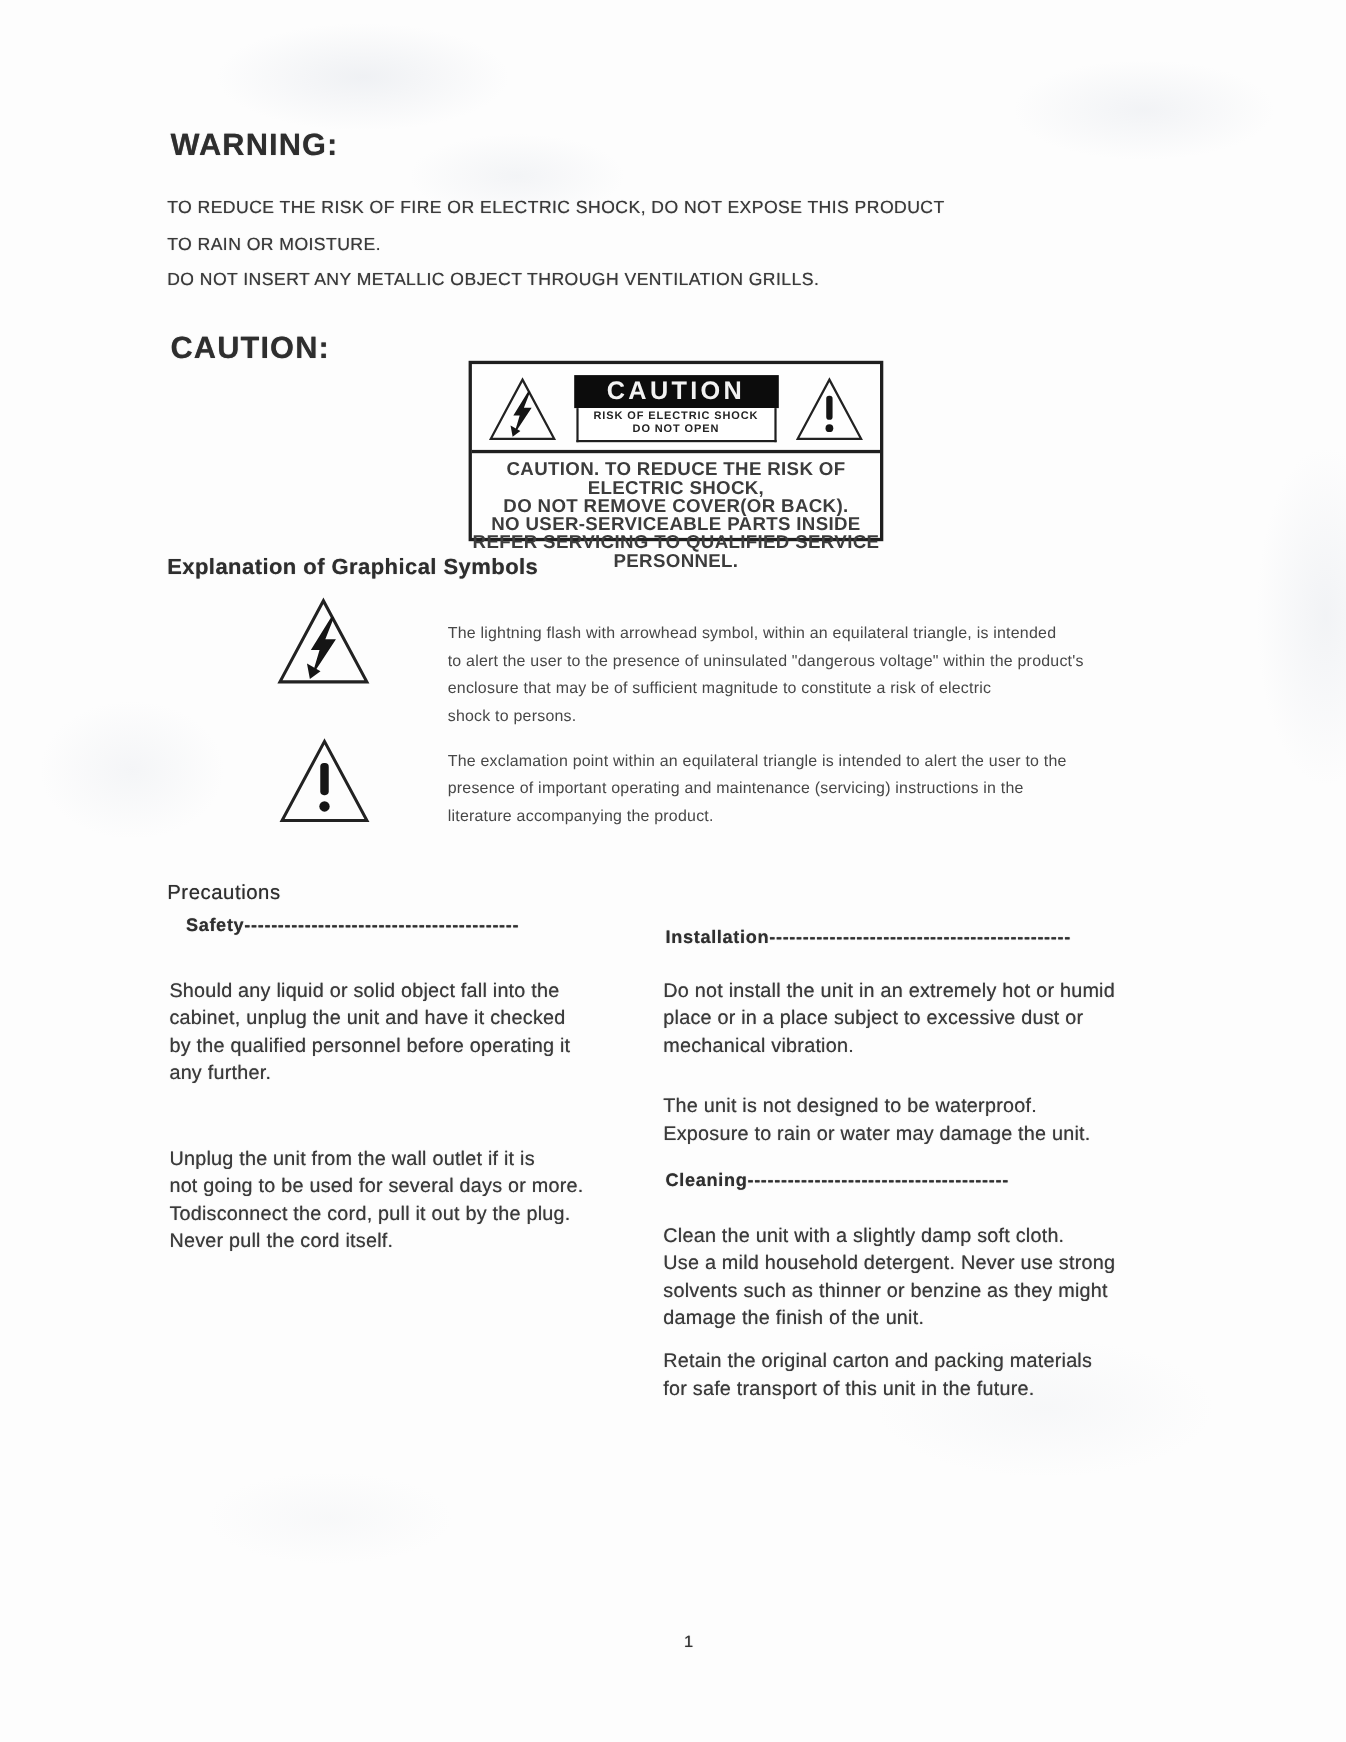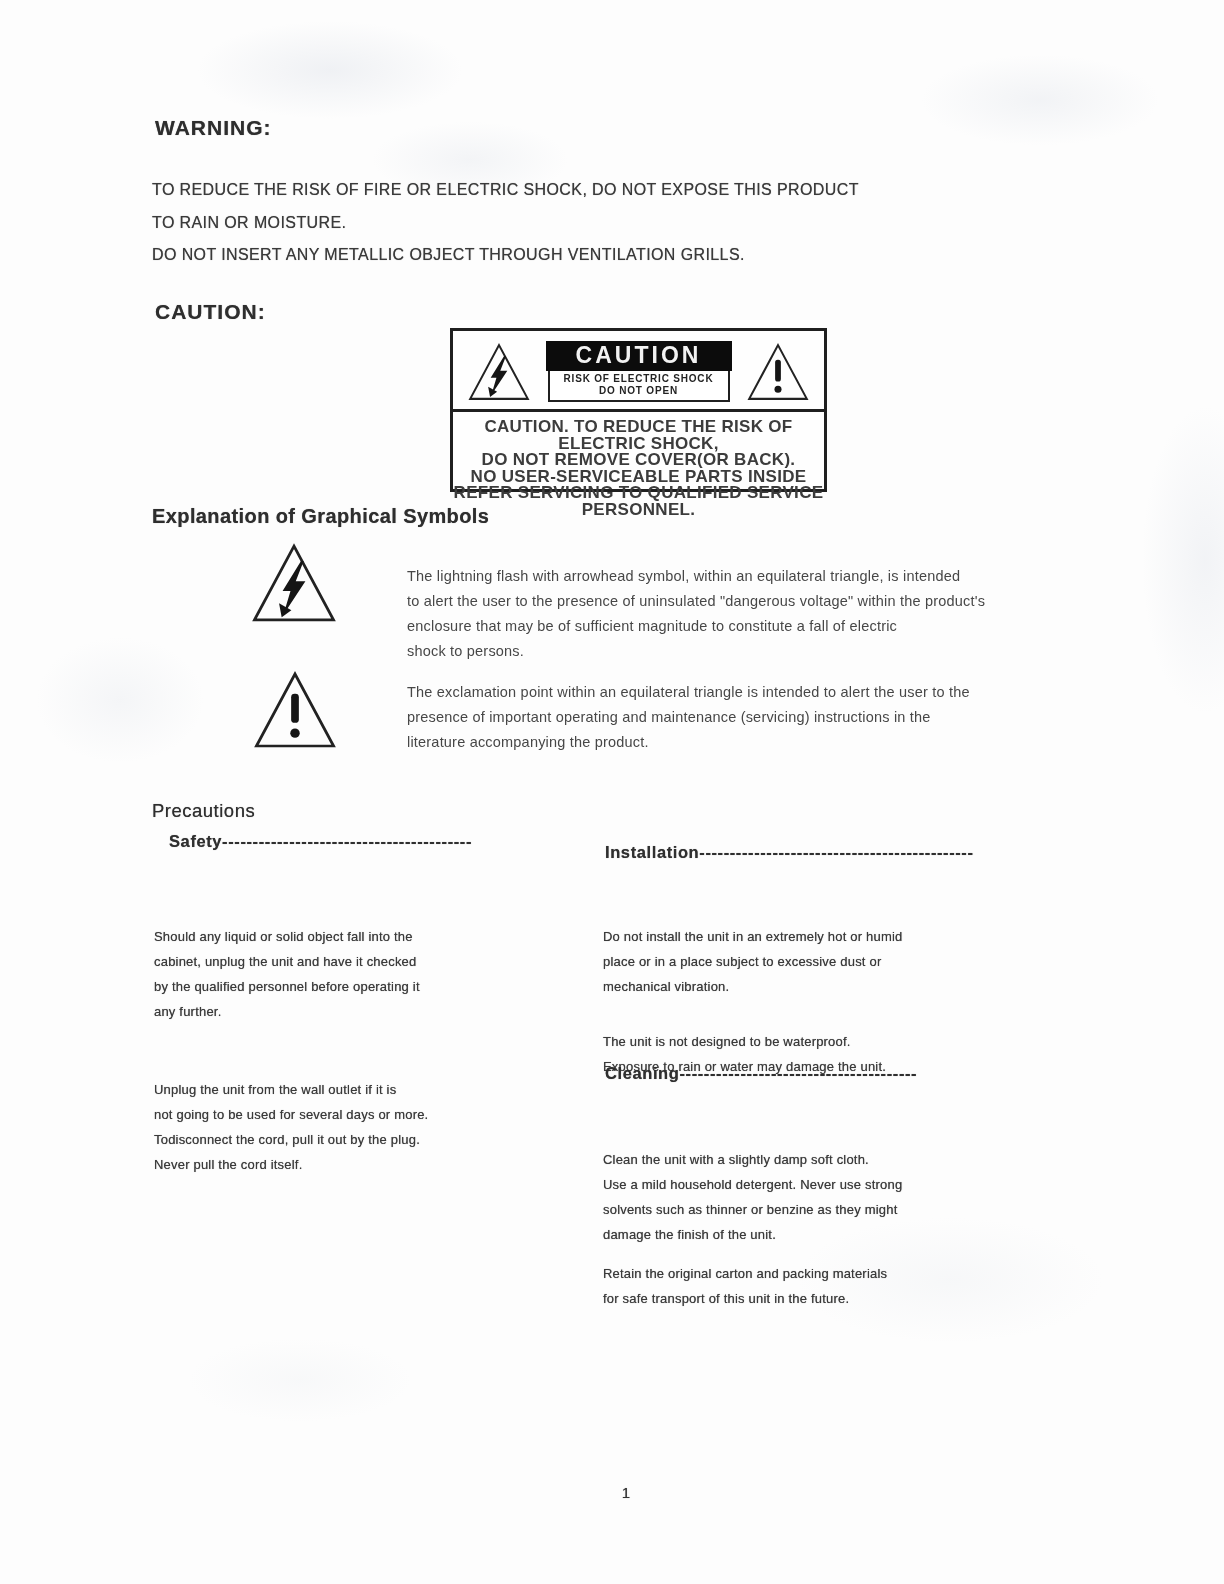--- a/index.html
+++ b/index.html
@@ -17,26 +17,26 @@
       radial-gradient(ellipse 120px 90px at 120px 700px, rgba(190,198,212,0.14), transparent 70%),
       radial-gradient(ellipse 220px 90px at 950px 1280px, rgba(200,206,216,0.12), transparent 70%),
       radial-gradient(ellipse 160px 60px at 300px 1380px, rgba(200,206,216,0.10), transparent 70%),
       #fdfdfd;
     overflow:hidden;
   }
   .abs{position:absolute;}
   .soft{text-shadow:0 0 0.7px rgba(55,55,55,0.75);}
   .multiline{white-space:pre-line;}
 
-  .h-caps{font-weight:bold;font-size:21px;letter-spacing:1px;color:#2e2e2e;}
+  .h-caps{font-weight:bold;font-size:28px;letter-spacing:1px;color:#2e2e2e;}
   .warn-body{font-size:16px;line-height:32.5px;letter-spacing:0.4px;color:#3a3a3a;width:930px;}
 
   
   .caution-box{
-    left:450px;top:328px;width:377px;height:164px;
+    left:426px;top:328px;width:377px;height:164px;
     border:3px solid #1f1f1f;box-sizing:border-box;background:rgba(255,255,255,0.6);
   }
   .cbox-top{
     height:81px;border-bottom:3px solid #1f1f1f;box-sizing:border-box;
     display:flex;align-items:center;justify-content:space-between;
     padding:0 14px;
   }
   .tri-small{width:64px;height:66px;margin-top:4px;}
   .c-label-group{width:186px;display:flex;flex-direction:column;align-items:center;margin-top:2px;}
   .c-black-bar{
@@ -51,21 +51,21 @@
   .c-sub-line{font-size:10px;font-weight:bold;letter-spacing:0.8px;color:#232323;line-height:12px;}
   .cbox-bottom{
     text-align:center;font-size:17px;font-weight:600;letter-spacing:0.3px;
     line-height:16.5px;color:#3c3c3c;padding-top:7px;
   }
 
   .section-heading{font-weight:bold;font-size:20px;letter-spacing:0.4px;color:#2e2e2e;}
   .symbol-text{font-size:14.5px;line-height:25px;color:#474747;letter-spacing:0.2px;width:620px;}
 
   .col-heading{font-weight:bold;font-size:16.5px;letter-spacing:0.6px;color:#2f2f2f;}
-  .col-par{font-size:13px;line-height:25px;color:#3a3a3a;letter-spacing:0.2px;margin-top:36px;}
+  .col-par{font-size:18px;line-height:25px;color:#3a3a3a;letter-spacing:0.2px;}
   .page-num{font-size:15px;color:#333;width:120px;text-align:center;}
 
   .tri-large-1{left:248px;top:540px;width:92px;height:86px;}
   .tri-large-2{left:248px;top:668px;width:94px;height:84px;}
 </style>
 </head>
 <body>
 
 <svg width="0" height="0" style="position:absolute" aria-hidden="true">
   <defs>
@@ -113,21 +113,21 @@
 REFER SERVICING TO QUALIFIED SERVICE PERSONNEL.</div>
   </div>
 
   <div class="abs section-heading soft" style="left:152px;top:505px;">Explanation of Graphical Symbols</div>
 
   <svg class="abs tri-large-1" viewBox="0 0 100 98">
     <use href="#tri-lightning"></use>
   </svg>
   <div class="abs symbol-text multiline" style="left:407px;top:564px;">The lightning flash with arrowhead symbol, within an equilateral triangle, is intended
 to alert the user to the presence of uninsulated "dangerous voltage" within the product's
-enclosure that may be of sufficient magnitude to constitute a fall of electric
+enclosure that may be of sufficient magnitude to constitute a risk of electric
 shock to persons.</div>
 
   <svg class="abs tri-large-2" viewBox="0 0 100 98">
     <use href="#tri-exclaim"></use>
   </svg>
   <div class="abs symbol-text multiline" style="left:407px;top:680px;">The exclamation point within an  equilateral triangle is intended to alert the user to the
 presence of important operating and maintenance (servicing) instructions in the
 literature accompanying the product.</div>
 
   <div class="abs soft" style="left:152px;top:800px;font-weight:normal;font-size:18.5px;letter-spacing:0.5px;color:#2e2e2e;">Precautions</div>

